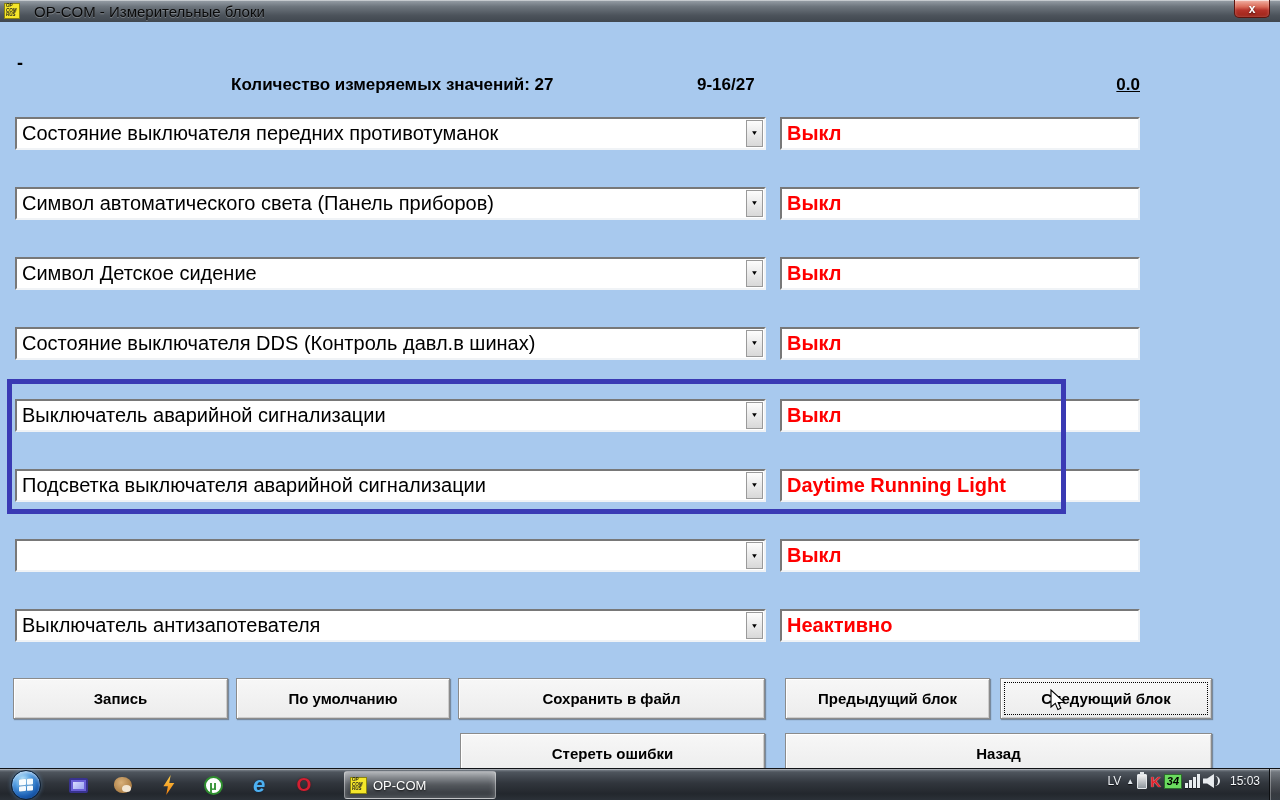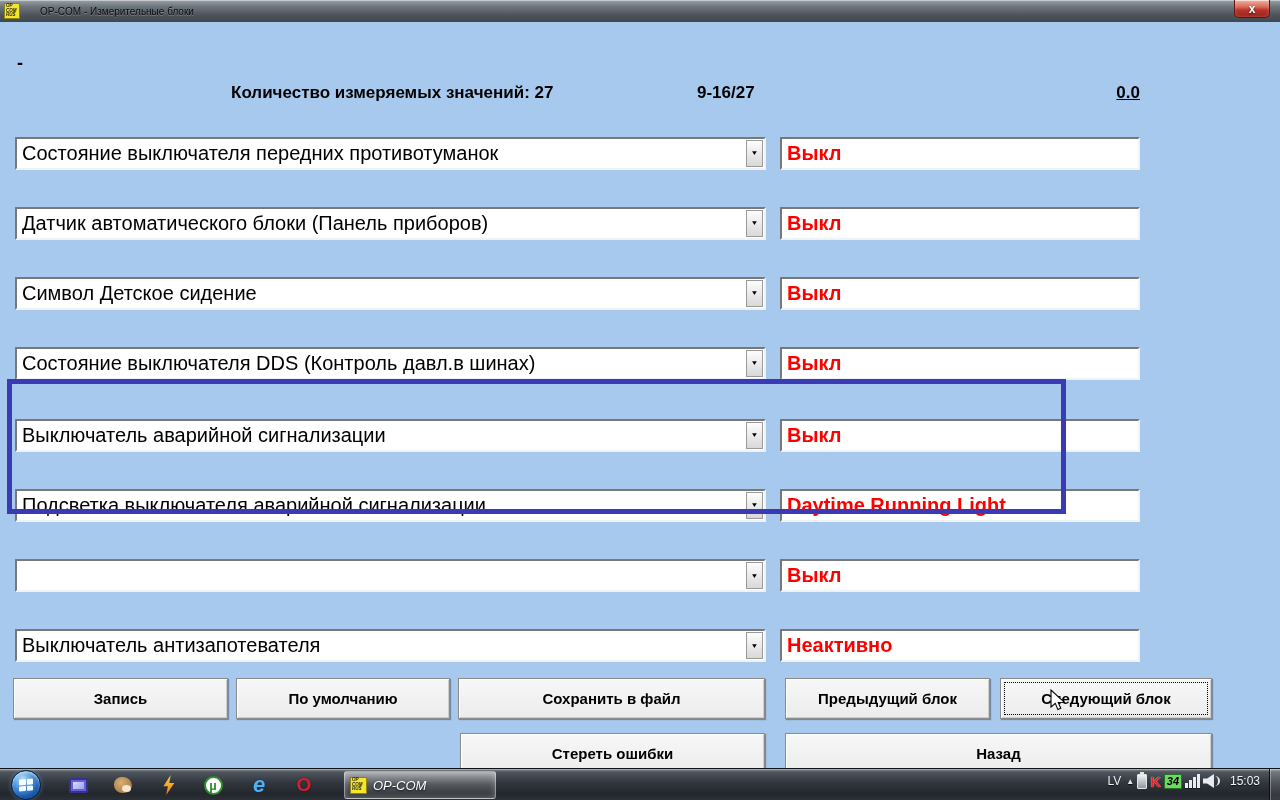--- a/index.html
+++ b/index.html
@@ -9,37 +9,37 @@
 
   
   .titlebar { position:absolute; left:0; top:0; width:1280px; height:22px;
     background:linear-gradient(to bottom,#99a1a9 0%,#6d757d 30%,#4c535b 70%,#40474f 100%);
     box-shadow:inset 0 1px 0 rgba(255,255,255,.45);
     display:flex; align-items:center; }
   .appicon { width:16px; height:16px; background:#f5e62a; border:1px solid #8a8410;
     display:flex; flex-direction:column; justify-content:center; align-items:flex-start;
     line-height:1; margin-left:4px; flex:none; }
   .appicon i { font-style:normal; font-weight:bold; font-style:italic; font-size:4.5px; color:#1a1a1a; display:block; padding-left:1px; }
-  .wtitle { font-size:10px; color:#0a0a0a; margin-left:20px; text-shadow:0 1px 0 rgba(255,255,255,.25); }
+  .wtitle { font-size:15px; color:#0a0a0a; margin-left:14px; text-shadow:0 1px 0 rgba(255,255,255,.25); }
   .closebtn { position:absolute; right:10px; top:0; width:36px; height:18px;
     background:linear-gradient(to bottom,#f3b2a4 0%,#d96a58 40%,#b5332a 60%,#9c2318 100%);
     border:1px solid #5e140d; border-top:none; border-radius:0 0 5px 5px;
     box-shadow:inset 0 1px 0 rgba(255,255,255,.55), inset 0 0 3px rgba(255,255,255,.3);
     display:flex; align-items:center; justify-content:center; cursor:default; }
   .closebtn b { color:#fff; font-size:12px; line-height:10px; text-shadow:0 1px 2px rgba(0,0,0,.6); }
 
   
   .content { position:absolute; left:0; top:22px; width:1280px; height:746px; background:var(--bg,#a8c9ee); }
   .dash { position:absolute; left:17px; top:31px; font-size:18px; font-weight:bold; color:#000; }
-  .hdr { position:absolute; top:61px; font-size:17px; font-weight:bold; color:#000; white-space:nowrap; }
+  .hdr { position:absolute; top:53px; font-size:17px; font-weight:bold; color:#000; white-space:nowrap; }
   .hdr-count { left:231px; }
   .hdr-range { left:697px; }
   .hdr-val { left:1098px; width:42px; text-align:right;text-decoration:underline; }
 
-  .row { position:absolute; left:0; width:1280px; height:33px;margin-top:20px; }
+  .row { position:absolute; left:0; width:1280px; height:33px; }
   .sunken { background:#fff; border:2px solid; border-color:#787878 #f0f3f6 #f0f3f6 #787878; }
   .combo { position:absolute; left:15px; top:0; width:751px; height:33px; }
   .ctext { position:absolute; left:5px; top:1px; font-size:20px; color:#000; white-space:nowrap; line-height:27px; }
   .carrow { position:absolute; top:1px; right:1px; bottom:1px; width:17px;
     background:linear-gradient(to bottom,#fdfdfd,#d8d8d8); border:1px solid #9a9a9a;
     display:flex; align-items:center; justify-content:center; }
   .carrow i { font-style:normal; font-size:8px; color:#000; transform:scaleY(.8); }
   .vbox { position:absolute; left:780px; top:0; width:360px; height:33px; }
   .vtext { position:absolute; left:5px; top:1px; font-size:20px; font-weight:bold;
     color:var(--value-text,#ff0000); white-space:nowrap; line-height:27px; }
@@ -75,21 +75,21 @@
     clip-path:polygon(62% 0, 10% 56%, 42% 56%, 30% 100%, 88% 40%, 52% 40%); filter:drop-shadow(0 0 1px #7a3c00); }
   .utor { width:19px; height:19px; background:#fff; border:2px solid #2f8f2f; border-radius:50%;
     color:#2f8f2f; font-weight:bold; font-size:13px; display:flex; align-items:center; justify-content:center; }
   .ie { color:#4db1f2; font-size:22px; font-weight:bold; font-style:italic; line-height:20px; text-shadow:0 0 2px rgba(0,40,90,.6); }
   .opera { color:#d41f32; font-size:19px; font-weight:bold; line-height:20px; text-shadow:0 0 2px rgba(80,0,0,.6); }
   .task { position:absolute; left:344px; top:2px; width:152px; height:28px; border-radius:3px;
     background:linear-gradient(to bottom,rgba(255,255,255,.5),rgba(255,255,255,.18) 50%,rgba(255,255,255,.06));
     border:1px solid rgba(255,255,255,.45); box-shadow:inset 0 0 6px rgba(255,255,255,.3);
     display:flex; align-items:center; gap:6px; padding-left:5px; }
   .appicon.small { margin-left:0; width:17px; height:17px; }
-  .tlabel { color:#fff; font-size:13px; text-shadow:0 1px 2px rgba(0,0,0,.8);font-style:italic; }
+  .tlabel { color:#fff; font-size:13px; text-shadow:0 1px 2px rgba(0,0,0,.8); }
   .tray { position:absolute; right:20px; top:0; height:24px; display:flex; align-items:center; gap:3px; }
   .lang { color:#eef2f6; font-size:12px; text-shadow:0 1px 1px rgba(0,0,0,.7); padding:0 2px; }
   .expand { color:#dfe5ea; font-size:8px; text-shadow:0 1px 1px rgba(0,0,0,.7); }
   .battery { width:10px; height:15px; border:1px solid #e3e7ea; border-radius:1px;
     background:linear-gradient(#f2f2f2,#8f979e); position:relative; }
   .battery:before { content:""; position:absolute; left:2px; top:-3px; width:4px; height:2px; background:#e3e7ea; }
   .kasp { color:#e3222c; font-size:15px; font-weight:bold; text-shadow:0 0 1px #fff; }
   .badge { min-width:18px; height:15px; background:var(--badge-bg,#6bdb5f); border:1px solid #2c6e2c;
     color:#000; font-size:11px; font-weight:bold; display:flex; align-items:center; justify-content:center; padding:0 1px;font-style:italic; }
   .bars { display:flex; align-items:flex-end; gap:1px; height:14px; }
@@ -136,21 +136,21 @@
             <i>▼</i>
           </span>
       </div>
       <div class="vbox sunken">
           <span class="vtext">Выкл</span>
         </div>
     </div>
 
     <div class="row" style="top:165px">
       <div class="combo sunken">
-        <span class="ctext">Датчик автоматического блоки (Панель приборов)</span>
+        <span class="ctext">Символ автоматического света (Панель приборов)</span>
         <span class="carrow">
             <i>▼</i>
           </span>
       </div>
       <div class="vbox sunken">
           <span class="vtext">Выкл</span>
         </div>
     </div>
 
     <div class="row" style="top:235px">

